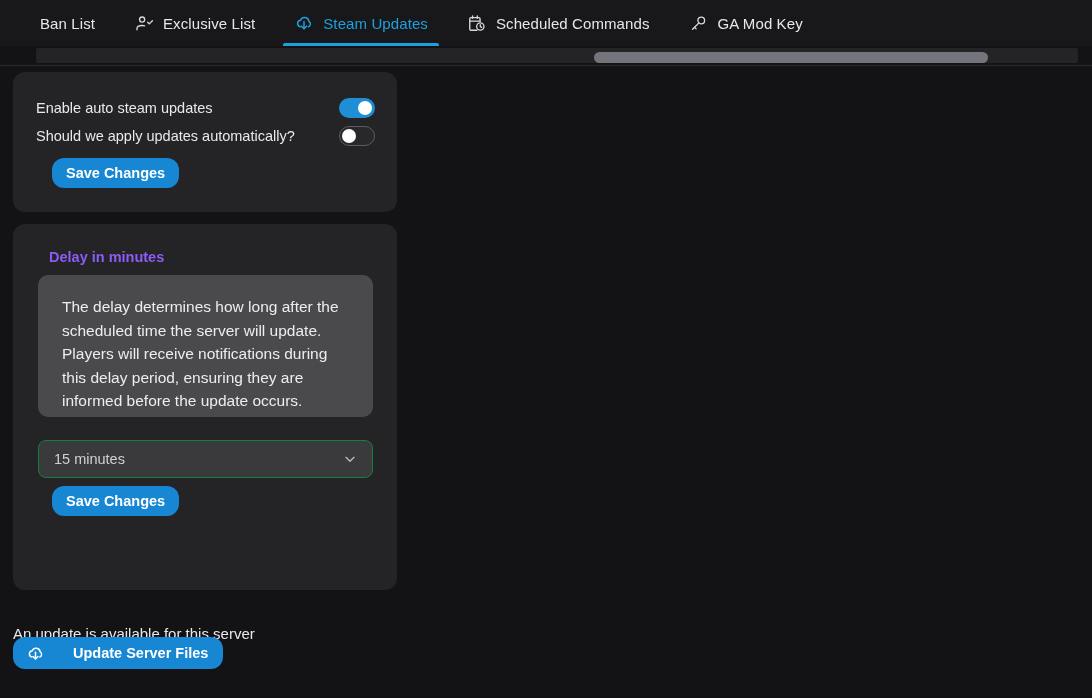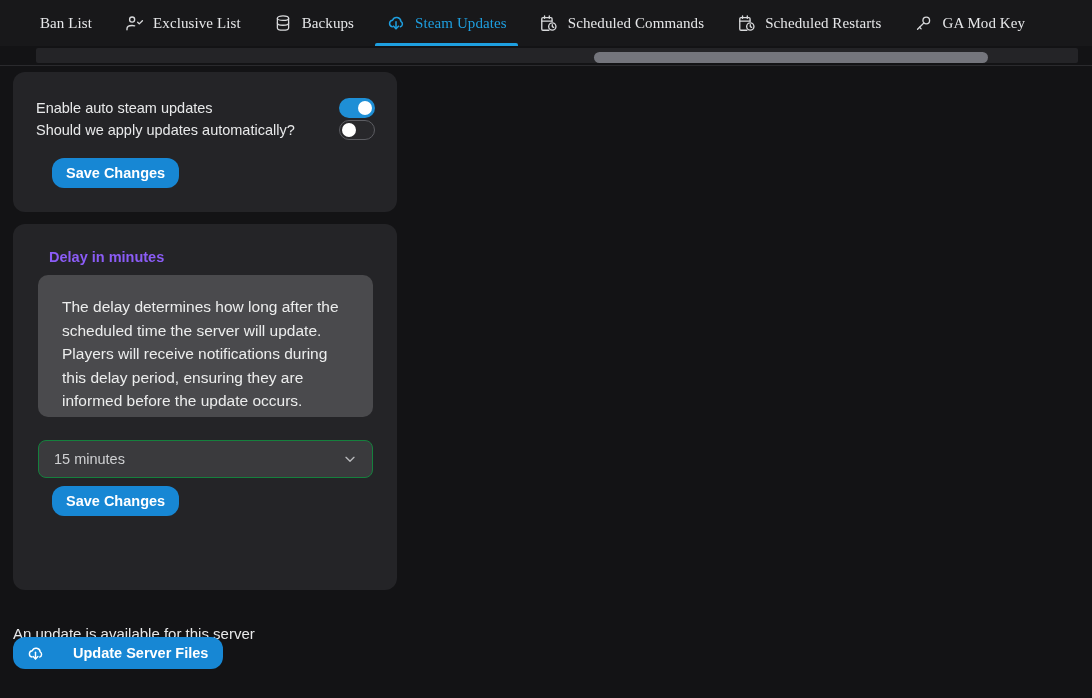--- a/index.html
+++ b/index.html
@@ -20,23 +20,22 @@
     top: 0; left: 0;
     width: 1092px;
     height: 46px;
     background: #18181a;
   }
   #tabbar {
     display: flex;
     align-items: center;
     height: 46px;
     padding-left: 24px;
-    gap: 0;
+    gap: 7px;
     white-space: nowrap;
-    font-family: Liberation Serif, serif;
   }
   .tab {
     display: flex;
     align-items: center;
     gap: 9px;
     height: 46px;
     padding: 0 16px;
     color: #e6e7e9;
     font-size: 15px;
     line-height: 1;
@@ -119,21 +118,21 @@
   #card-auto { top: 6px; height: 140px; }
   #card-delay { top: 158px; height: 366px; }
 
   .toggle-row {
     display: flex;
     align-items: center;
     justify-content: space-between;
     padding: 0 22px 0 23px;
   }
   #row-enable { margin-top: 25px; height: 22px; }
-  #row-apply  { height: 22px; }
+  #row-apply  { margin-top: 6px; height: 22px; }
 
   .toggle-label {
     color: #e8e9ea;
     font-size: 14.5px;
     line-height: 1;
   }
 
   .switch {
     position: relative;
     width: 36px;
@@ -252,30 +251,20 @@
       <span class="tab-icon">
         <svg width="19" height="19" viewBox="0 0 24 24" fill="none" stroke="#d8d9db" stroke-width="1.7" stroke-linecap="round" stroke-linejoin="round">
           <circle cx="9" cy="7" r="3.2"></circle>
           <path d="M2.5 20v-1.5c0-2.4 2.6-4 6.5-4 1.2 0 2.3.15 3.2.43"></path>
           <polyline points="16,10.5 18,12.5 22,8.5"></polyline>
         </svg>
       </span>
       <span class="tab-label">Exclusive List</span>
     </div>
 
-    <div class="tab">
-      <span class="tab-icon">
-        <svg width="18" height="18" viewBox="0 0 24 24" fill="none" stroke="#d8d9db" stroke-width="1.7" stroke-linecap="round" stroke-linejoin="round">
-          <ellipse cx="12" cy="5.5" rx="7.5" ry="3"></ellipse>
-          <path d="M4.5 5.5v13c0 1.66 3.36 3 7.5 3s7.5-1.34 7.5-3v-13"></path>
-          <path d="M4.5 12c0 1.66 3.36 3 7.5 3s7.5-1.34 7.5-3"></path>
-        </svg>
-      </span>
-      <span class="tab-label">Backups</span>
-    </div>
 
     <div class="tab active">
       <span class="tab-icon">
         <svg width="20" height="20" viewBox="0 0 24 24" fill="none" stroke="#1e9fe0" stroke-width="1.8" stroke-linecap="round" stroke-linejoin="round">
           <path d="M7.5 16.5A4 4 0 0 1 7.9 8.6a5.2 5.2 0 0 1 10 1.4 3.6 3.6 0 0 1-.6 6.5"></path>
           <line x1="12" y1="10.5" x2="12" y2="18.5"></line>
           <polyline points="9,15.8 12,18.8 15,15.8"></polyline>
         </svg>
       </span>
       <span class="tab-label">Steam Updates</span>
@@ -289,33 +278,20 @@
           <line x1="3.5" y1="9" x2="16.5" y2="9"></line>
           <line x1="7" y1="2.5" x2="7" y2="5.5"></line>
           <line x1="13" y1="2.5" x2="13" y2="5.5"></line>
           <circle cx="16.8" cy="15.8" r="4.6"></circle>
           <polyline points="16.8,13.6 16.8,15.9 18.5,16.9"></polyline>
         </svg>
       </span>
       <span class="tab-label">Scheduled Commands</span>
     </div>
 
-    <div class="tab">
-      <span class="tab-icon">
-        <svg width="19" height="19" viewBox="0 0 24 24" fill="none" stroke="#d8d9db" stroke-width="1.7" stroke-linecap="round" stroke-linejoin="round">
-          <path d="M12.5 20.5H5a1.5 1.5 0 0 1-1.5-1.5V6a1.5 1.5 0 0 1 1.5-1.5h10A1.5 1.5 0 0 1 16.5 6v3"></path>
-          <line x1="3.5" y1="9" x2="16.5" y2="9"></line>
-          <line x1="7" y1="2.5" x2="7" y2="5.5"></line>
-          <line x1="13" y1="2.5" x2="13" y2="5.5"></line>
-          <circle cx="16.8" cy="15.8" r="4.6"></circle>
-          <polyline points="16.8,13.6 16.8,15.9 18.5,16.9"></polyline>
-        </svg>
-      </span>
-      <span class="tab-label">Scheduled Restarts</span>
-    </div>
 
     <div class="tab">
       <span class="tab-icon">
         <svg width="19" height="19" viewBox="0 0 24 24" fill="none" stroke="#d8d9db" stroke-width="1.7" stroke-linecap="round" stroke-linejoin="round">
           <circle cx="15.5" cy="8.2" r="4.2"></circle>
           <line x1="12.6" y1="11.2" x2="4.5" y2="19.3"></line>
           <line x1="7" y1="16.8" x2="9" y2="18.8"></line>
         </svg>
       </span>
       <span class="tab-label">GA Mod Key</span>

